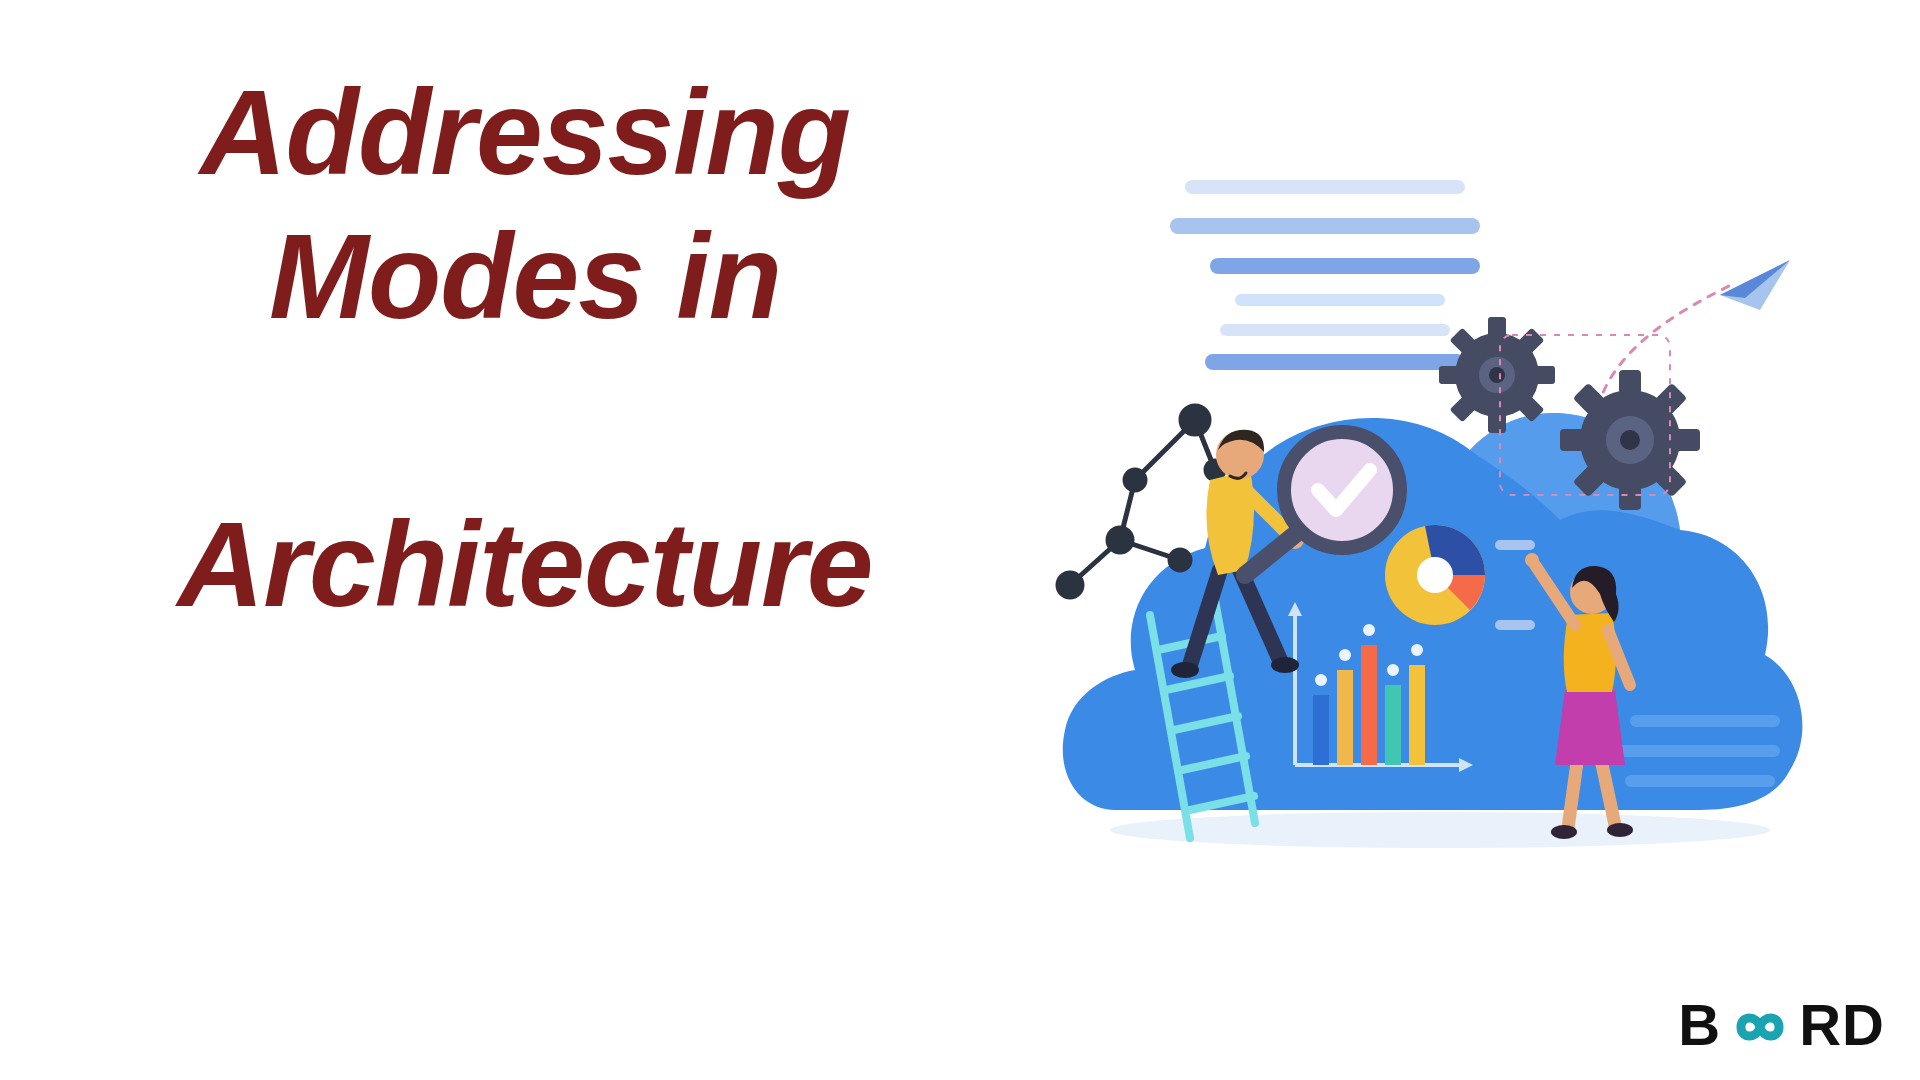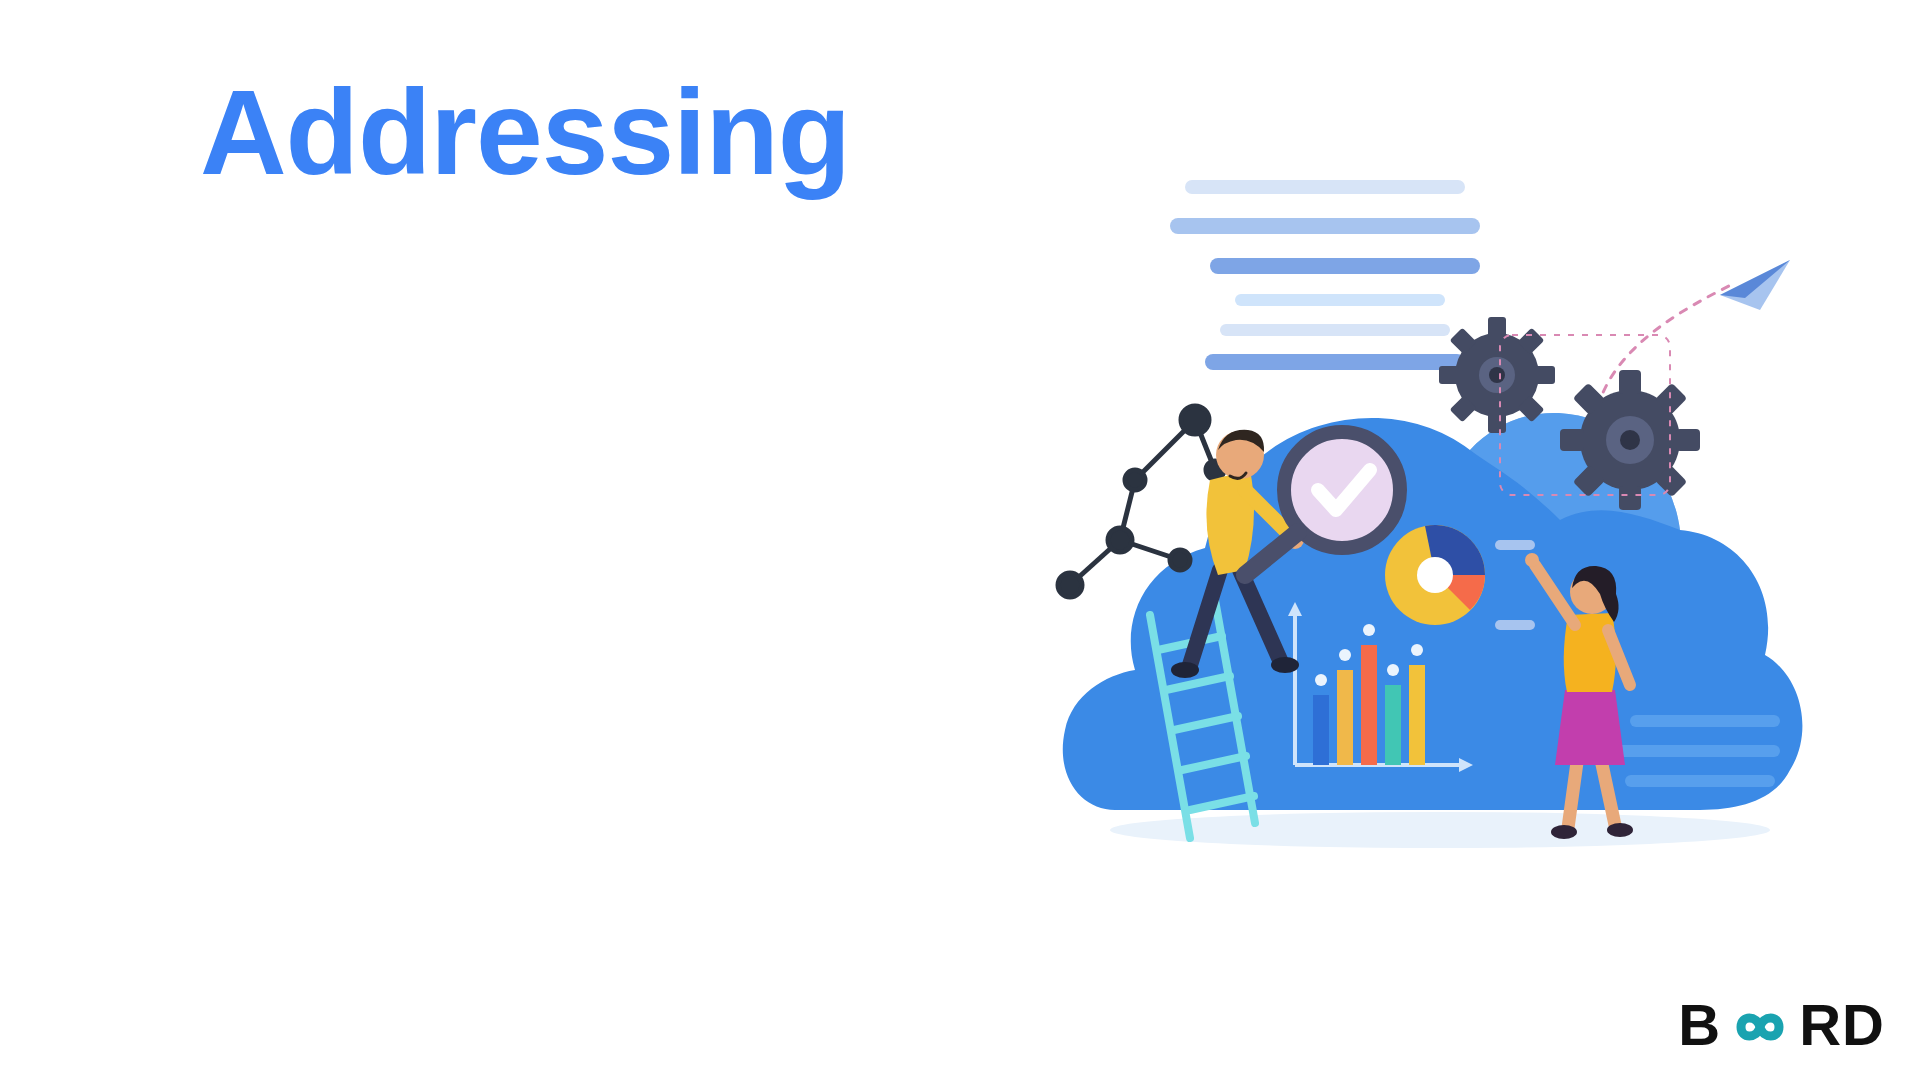--- a/index.html
+++ b/index.html
@@ -9,22 +9,23 @@
     position: absolute;
     left: 125px;
     top: 60px;
     width: 800px;
     text-align: center;
   }
   .title-block h1 {
     font-weight: 800;
     font-size: 120px;
     line-height: 1.2;
-    color: #3b82f6;
+    color: #7f1d1d;
     letter-spacing: -1px;
+    font-style: italic;
   }
 
   .illo {
     position: absolute;
     left: 1040px;
     top: 170px;
     width: 790px;
     height: 710px;
   }
 
@@ -49,22 +50,23 @@
     top: 2px;
   }
   .logo .inf svg { display:block; }
 </style>
 </head>
 <body>
 
 <div class="title-block">
   <h1>
     <span>Addressing</span><br>
+    <span>Modes in</span><br>
     <br>
-    <br>
+    <span>Architecture</span>
   </h1>
 </div>
 
 <div class="illo">
 <svg viewBox="0 0 790 710" width="790" height="710">
 
   <g>
     <rect x="145" y="10" width="280" height="14" rx="7" fill="#d7e4f7"></rect>
     <rect x="130" y="48" width="310" height="16" rx="8" fill="#a7c4ef"></rect>
     <rect x="170" y="88" width="270" height="16" rx="8" fill="#7ea5e6"></rect>

